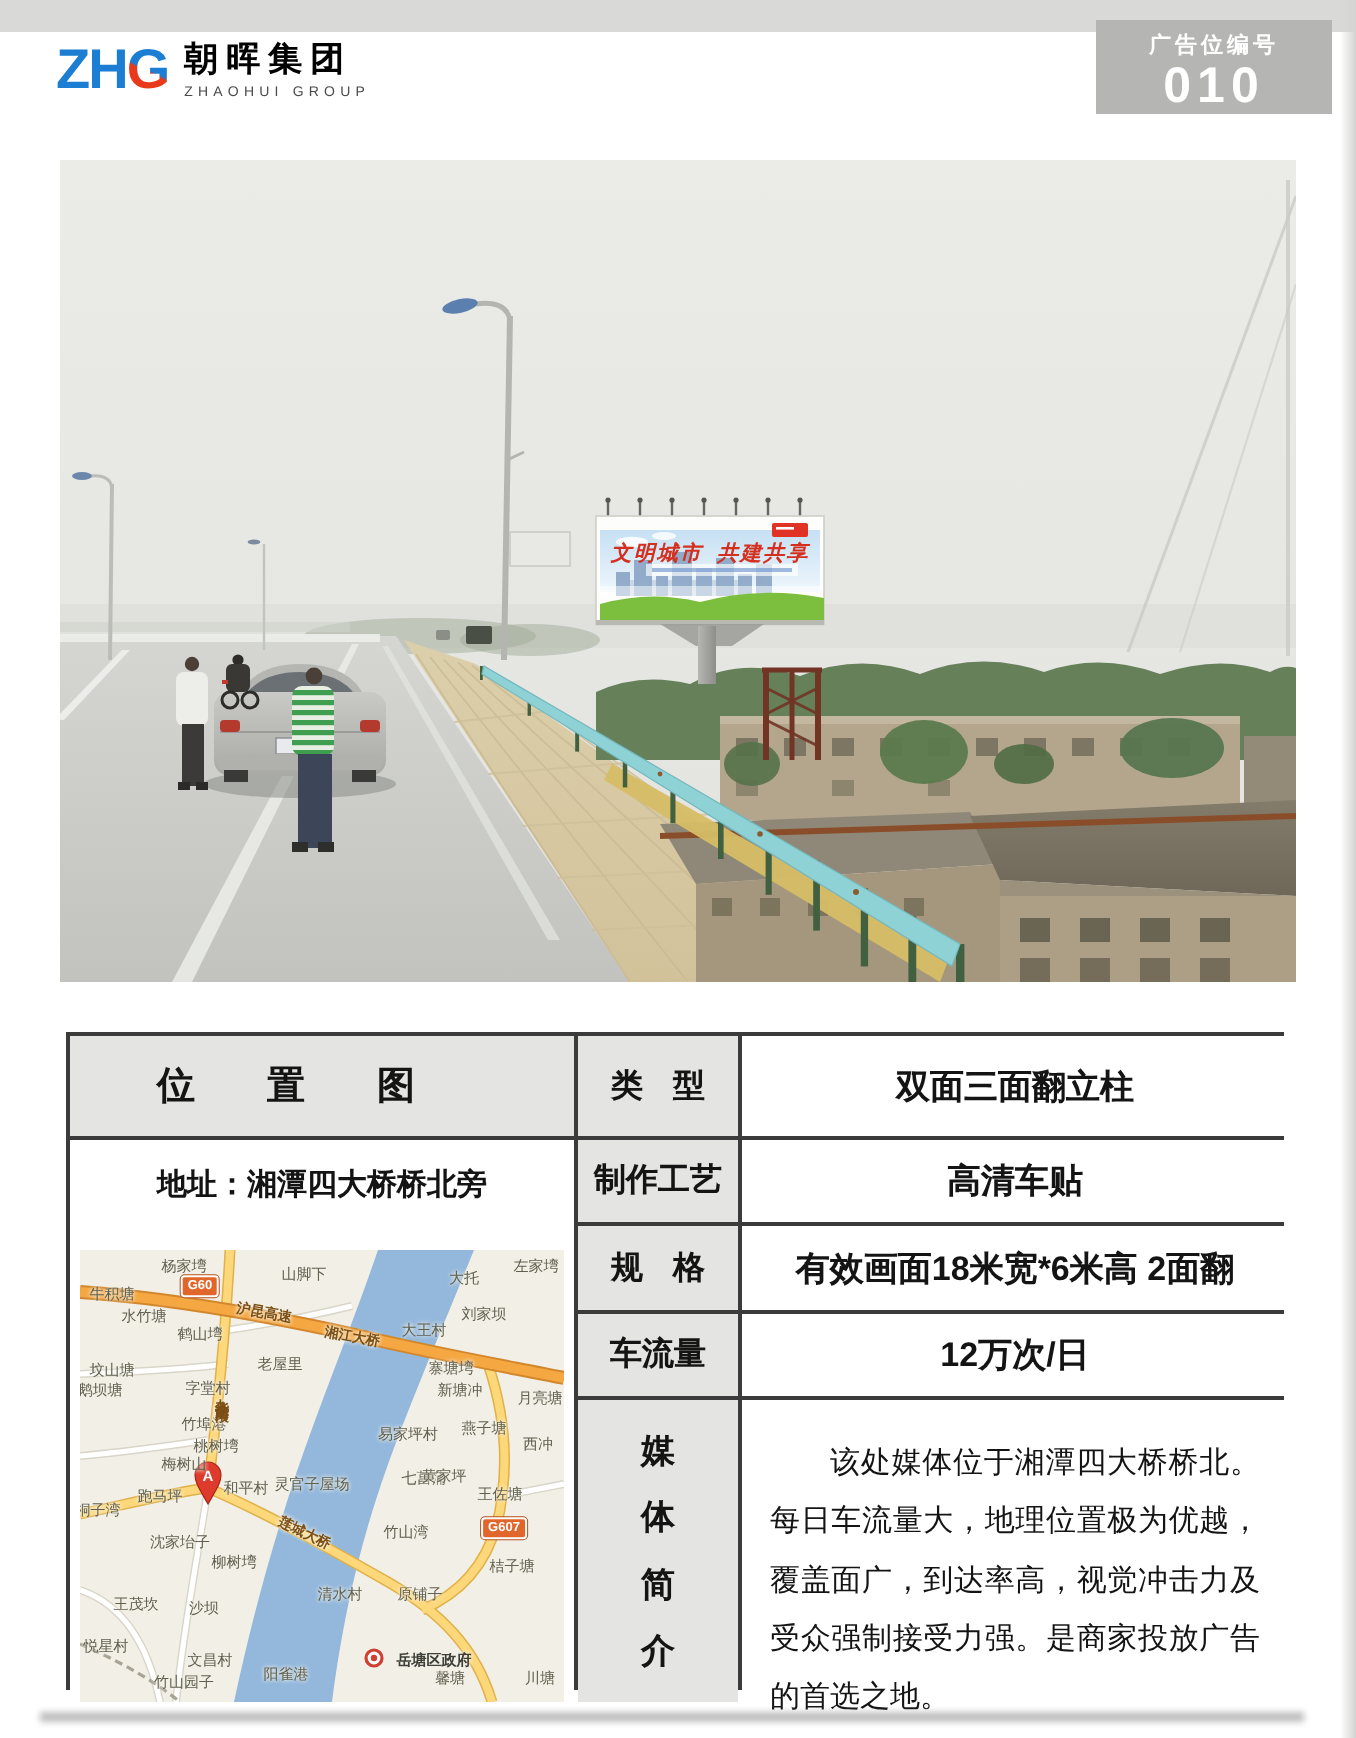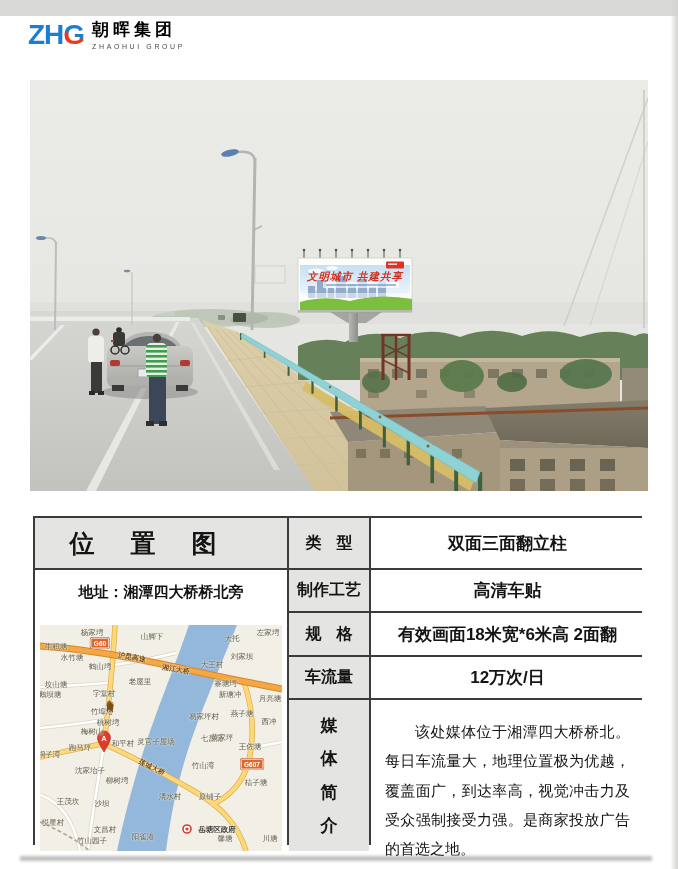--- a/index.html
+++ b/index.html
@@ -13,29 +13,29 @@
   .logo-mark .g{background:linear-gradient(205deg,#1b7ed2 50%,#e8391b 54%);-webkit-background-clip:text;background-clip:text;color:transparent;}
   .logo-txt .cn{font-size:17px;font-weight:700;color:#000000;letter-spacing:4px;line-height:1.1;}
   .logo-txt .en{font-size:7px;color:#4a4a4a;letter-spacing:2.6px;margin-top:3px;}
   .badge{position:absolute;left:548px;top:10px;width:118px;height:47px;background:#b5b5b3;color:#fff;text-align:center;}
   .badge-label{font-size:11px;font-weight:700;letter-spacing:2px;margin-top:5px;}
   .badge-num{font-size:25px;font-weight:700;letter-spacing:3px;line-height:1.05;}
   .edge-r{position:absolute;right:0;top:0;width:8px;height:100%;background:linear-gradient(to right,rgba(215,215,213,0),#d3d3d1);}
   .table-shadow{position:absolute;left:20px;top:856px;width:632px;height:5px;background:rgba(110,110,110,.45);filter:blur(1.5px);}
 
   
-  .photo{position:absolute;left:30px;top:80px;width:618px;height:525px;}
+  .photo{position:absolute;left:30px;top:80px;width:618px;height:525px;font-family:Liberation Mono, monospace;}
 
   
   .spec-table{position:absolute;left:33px;top:516px;width:605px;height:325px;display:grid;
     grid-template-columns:252px 80px 273px;grid-template-rows:50px 41px 42px 41px 151px;
     gap:2px;background:#3b3b3b;border:2px solid #3b3b3b;}
   .cell{background:#fff;display:flex;align-items:center;justify-content:center;color:#141414;}
   .cell.gray{background:#e4e4e2;}
-  .loc-head{grid-column:1;grid-row:1;font-size:25px;font-weight:700;letter-spacing:36px;text-align:center;}
+  .loc-head{grid-column:1;grid-row:1;font-size:19px;font-weight:700;letter-spacing:36px;text-align:center;}
   .loc-body{grid-column:1;grid-row:2/6;flex-direction:column;justify-content:space-between;}
   .address{margin-top:13px;font-size:15px;font-weight:700;}
   .lbl{font-size:16px;font-weight:700;}
   .lbl.spread{letter-spacing:15px;padding-left:15px;}
   .val{font-size:17px;font-weight:700;}
   .r0l{grid-column:2;grid-row:1}.r0v{grid-column:3;grid-row:1}
   .r1l{grid-column:2;grid-row:2}.r1v{grid-column:3;grid-row:2}
   .r2l{grid-column:2;grid-row:3}.r2v{grid-column:3;grid-row:3}
   .r3l{grid-column:2;grid-row:4}.r3v{grid-column:3;grid-row:4}
   .r4l{grid-column:2;grid-row:5}.r4v{grid-column:3;grid-row:5}
@@ -60,20 +60,24 @@
   <div class="topbar"></div>
 
   <div class="logo">
     <div class="logo-mark"><span>ZH</span><span class="g">G</span></div>
     <div class="logo-txt">
       <div class="cn">朝晖集团</div>
       <div class="en">ZHAOHUI GROUP</div>
     </div>
   </div>
 
+  <div class="badge">
+    <div class="badge-label">广告位编号</div>
+    <div class="badge-num">010</div>
+  </div>
 
   <div class="photo">
     <svg width="618" height="411" viewBox="0 0 618 411">
       <defs>
         <linearGradient id="skyG" x1="0" y1="0" x2="0" y2="1">
           <stop offset="0" stop-color="#ebebe7"></stop>
             <stop offset="1" stop-color="#e2e3df"></stop>
         </linearGradient>
         <linearGradient id="roadG" x1="0" y1="0" x2="0" y2="1">
           <stop offset="0" stop-color="#d5d6d2"></stop>

